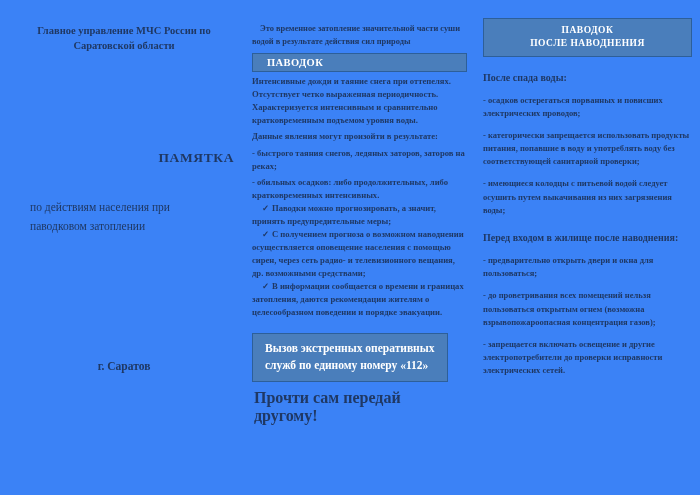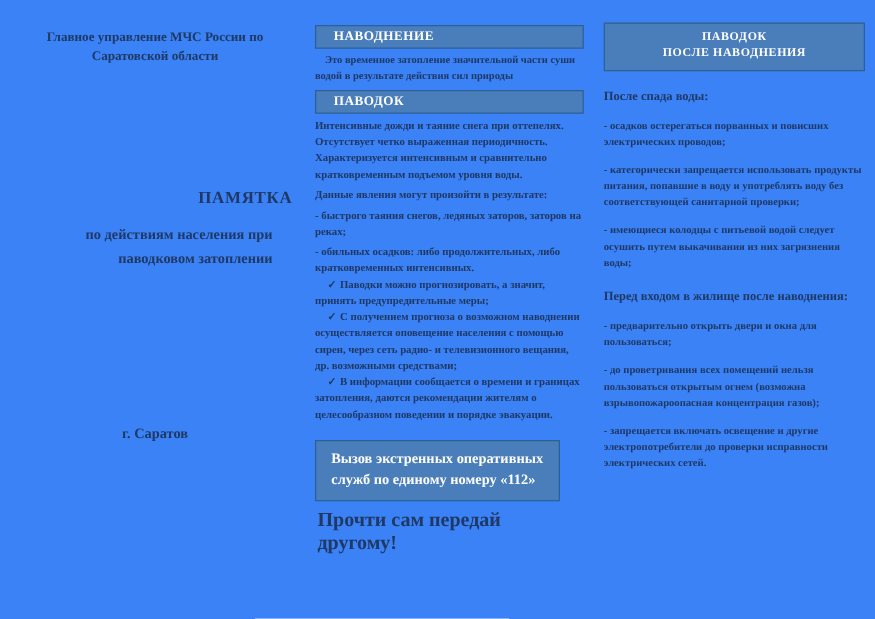--- a/index.html
+++ b/index.html
@@ -53,25 +53,25 @@
   }
   .memo-title {
     margin-top: 96px;
     font-size: 13.5px;
     font-weight: bold;
     letter-spacing: 0.6px;
     text-align: right;
     color: #1f3864;
   }
   .memo-sub {
-    margin-top: 13px;
+    margin-top: 32px;
     font-size: 11.5px;
-    font-weight: bold;
+    font-weight: normal;
     line-height: 1.65;
-    text-align: right;
+    text-align: left;
     color: #1f3864;
     padding: 0 16px;
   }
   .city {
     margin-top: 124px;
     font-size: 11.5px;
     font-weight: bold;
     text-align: center;
     color: #1f3864;
   }
@@ -176,21 +176,20 @@
 
   <div class="col col-left">
     <div class="org-title">Главное управление МЧС России по Саратовской области</div>
     <div class="memo-title">ПАМЯТКА</div>
     <div class="memo-sub">по действиям населения при паводковом затоплении</div>
     <div class="city">г. Саратов</div>
   </div>
 
   <div class="col col-mid mid">
 
-    <div class="bar bar-mid">НАВОДНЕНИЕ</div>
     <p class="intro-line">Это временное затопление значительной   части суши водой в результате действия сил природы</p>
 
     <div class="bar bar-mid gap-sm">ПАВОДОК</div>
     <p class="body-txt gap-sm">Интенсивные дожди и таяние снега при оттепелях. Отсутствует четко выраженная периодичность. Характеризуется интенсивным и сравнительно кратковременным подъемом уровня воды.</p>
 
     <p class="body-txt gap">Данные явления могут произойти в результате:</p>
 
     <p class="body-txt gap">- быстрого таяния снегов, ледяных заторов, заторов на реках;</p>
     <p class="body-txt gap">- обильных осадков: либо продолжительных, либо кратковременных интенсивных.</p>
 

